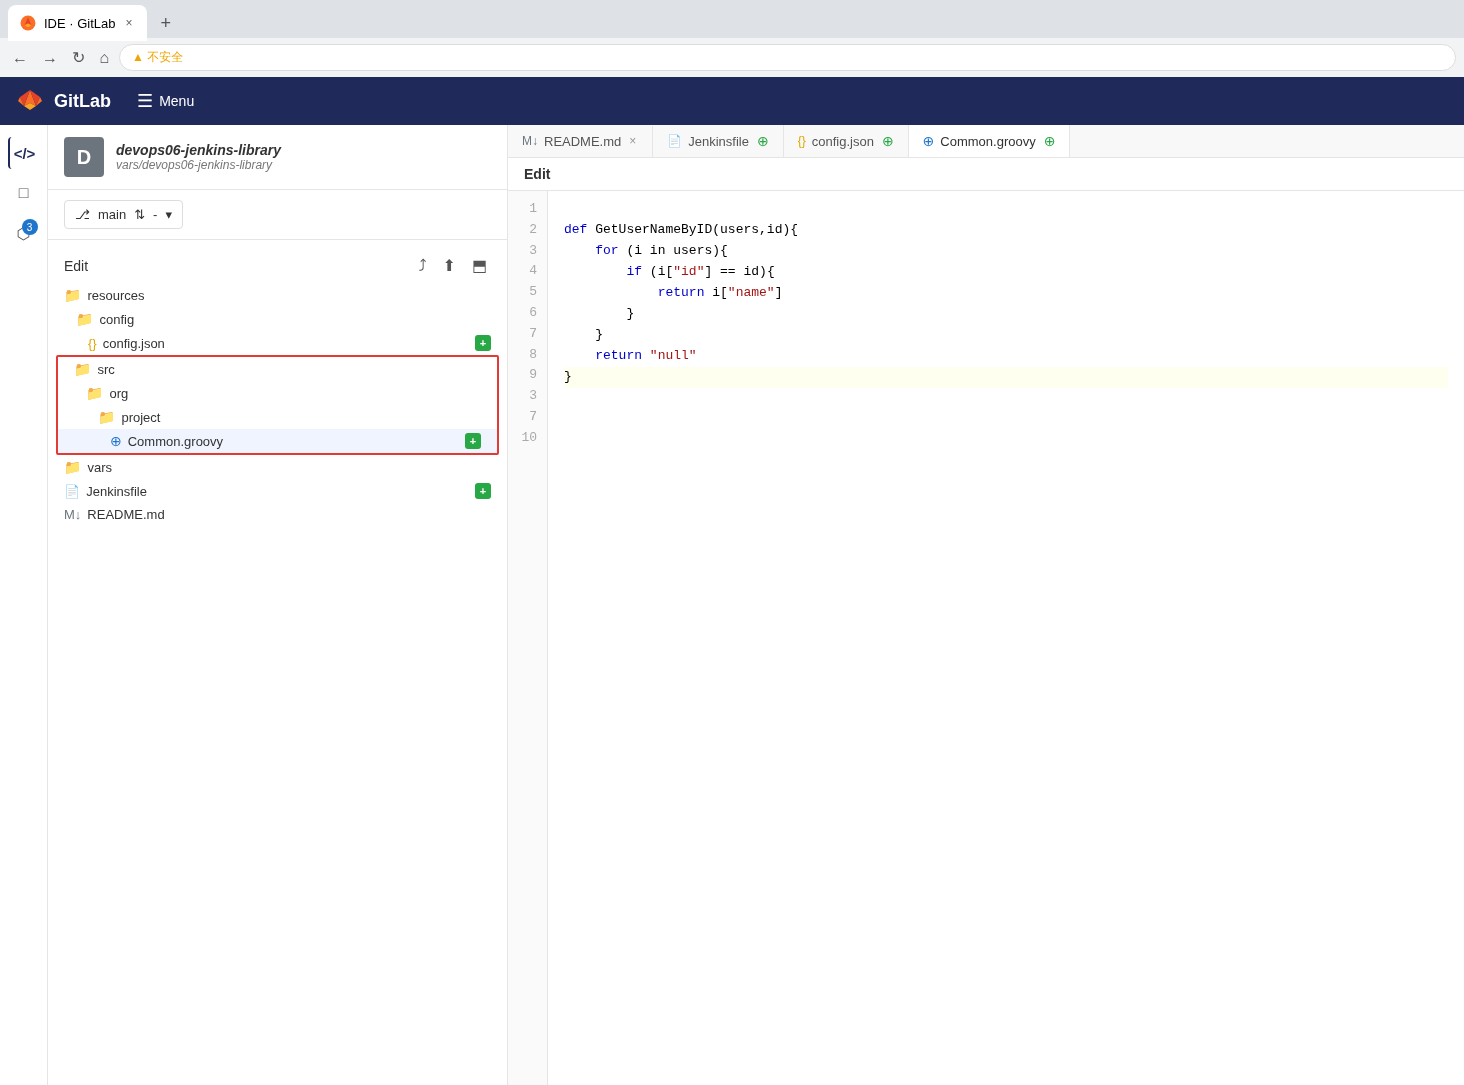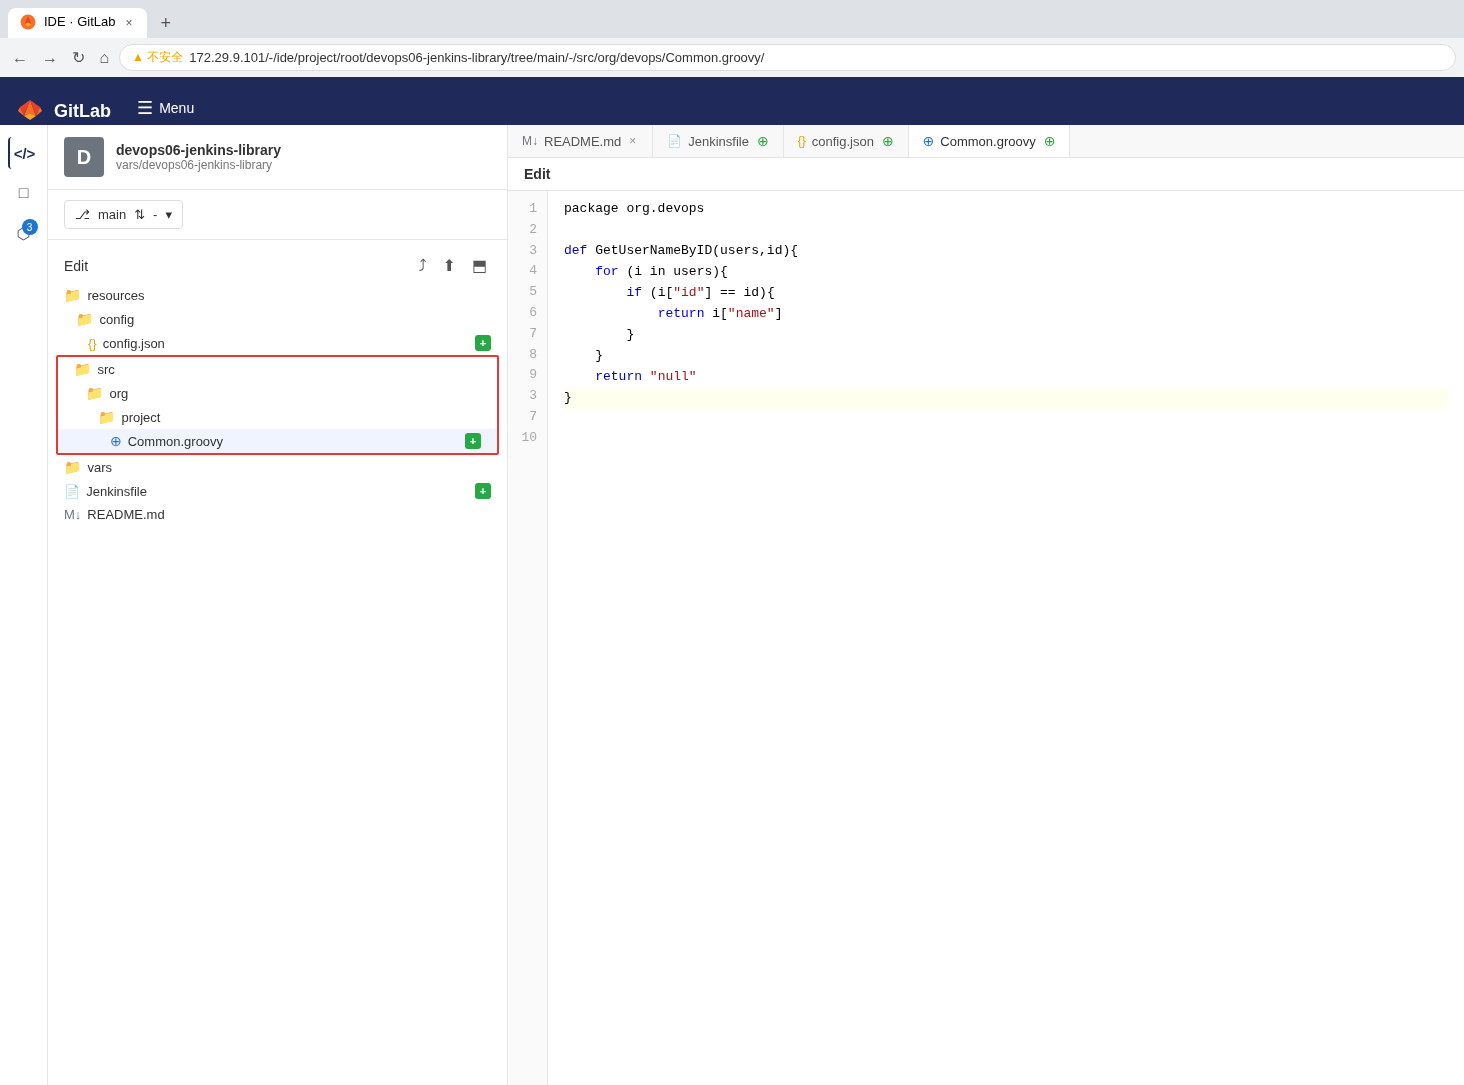--- a/index.html
+++ b/index.html
@@ -6,27 +6,27 @@
     body { font-family: -apple-system, BlinkMacSystemFont, 'Segoe UI', sans-serif; font-size: 13px; background: #fff; }
     .tab-bar {
       display: flex;
       align-items: center;
       padding: 8px 8px 0;
       background: #dee1e6;
       height: 38px;
     }
     .browser-tab {
       display: flex;
-      align-items: flex-start;
+      align-items: center;
       background: #fff;
       border-radius: 8px 8px 0 0;
       padding: 6px 12px;
       font-size: 13px;
       gap: 8px;
-      height: 30px;
+      height: 36px;
     }
     .tab-favicon {
       width: 16px; height: 16px;
     }
     .tab-close {
       color: #666;
       cursor: pointer;
       font-size: 12px;
       padding: 2px;
     }
@@ -75,21 +75,21 @@
       font-size: 13px;
     }
 
     
     .app { display: flex; flex-direction: column; height: calc(100vh - 76px); }
 
     
     .top-navbar {
       background: #1f2a5a;
       display: flex;
-      align-items: flex-end;
+      align-items: center;
       padding: 0 16px;
       height: 48px;
       gap: 16px;
     }
     .gitlab-logo {
       display: flex;
       align-items: center;
       gap: 10px;
       color: #fff;
       font-size: 18px;
@@ -167,21 +167,21 @@
     }
     .project-avatar {
       width: 40px; height: 40px;
       background: #6c757d;
       color: #fff;
       display: flex; align-items: center; justify-content: center;
       font-size: 20px;
       font-weight: bold;
       border-radius: 4px;
     }
-    .project-info { display: flex; flex-direction: column; }
+    .project-info { display: flex; flex-direction: column; font-style: italic; }
     .project-name { font-weight: 600; font-size: 14px; color: #333; }
     .project-path { font-size: 12px; color: #777; }
 
     
     .branch-area {
       padding: 10px 16px;
       border-bottom: 1px solid #e5e5e5;
     }
     .branch-selector {
       display: flex;
@@ -362,21 +362,20 @@
     </div>
     <button class="tab-new">+</button>
   </div>
   <div class="address-bar">
     <button class="nav-btn">←</button>
     <button class="nav-btn">→</button>
     <button class="nav-btn">↻</button>
     <button class="nav-btn">⌂</button>
     <div class="url-bar">
       <span class="url-warning">▲ 不安全</span>
-      <span class="url-text">172.29.9.101/-/ide/project/root/devops06-jenkins-library/tree/main/-/src/org/devops/Common.groovy/</span>
     </div>
   </div>
 </div>
 
 <div class="app">
 
   <div class="top-navbar">
     <div class="gitlab-logo">
 
       <svg width="28" height="28" viewBox="0 0 28 28" xmlns="http://www.w3.org/2000/svg">
@@ -543,21 +542,20 @@
             <span class="line-number">5</span>
             <span class="line-number">6</span>
             <span class="line-number">7</span>
             <span class="line-number">8</span>
             <span class="line-number">9</span>
             <span class="line-number">3</span>
             <span class="line-number">7</span>
             <span class="line-number">10</span>
           </div>
           <div class="code-lines">
-            <span class="code-line">package org.devops</span>
             <span class="code-line"> </span>
             <span class="code-line"><span class="kw">def</span> GetUserNameByID(users,id){</span>
             <span class="code-line">    <span class="kw">for</span> (i in users){</span>
             <span class="code-line">        <span class="kw">if</span> (i[<span class="str">"id"</span>] == id){</span>
             <span class="code-line">            <span class="kw">return</span> i[<span class="str">"name"</span>]</span>
             <span class="code-line">        }</span>
             <span class="code-line">    }</span>
             <span class="code-line">    <span class="kw">return</span> <span class="str">"null"</span></span>
             <span class="code-line highlighted">}</span>
             <span class="code-line"> </span>

